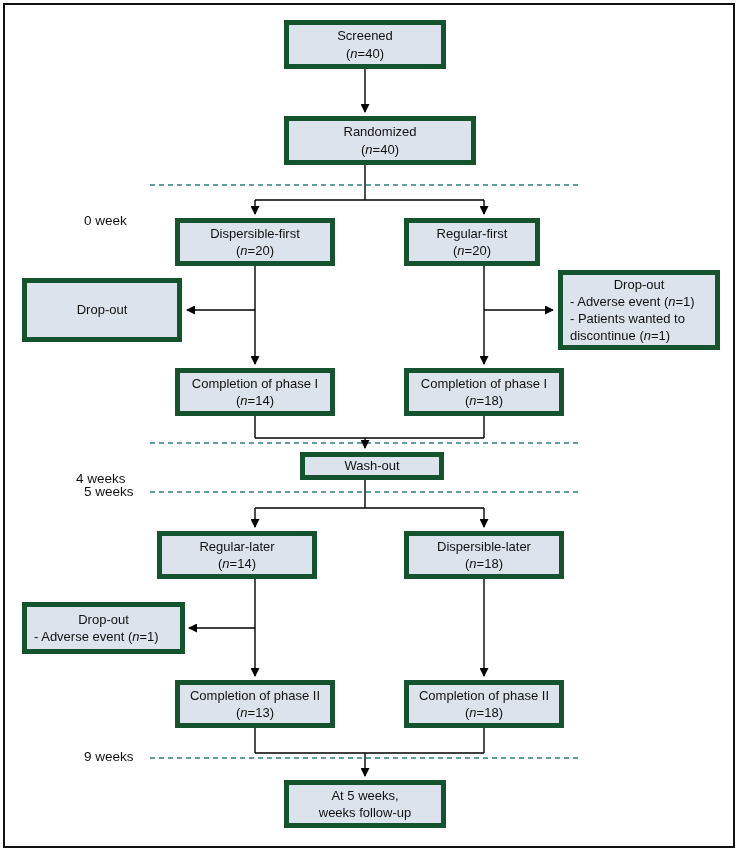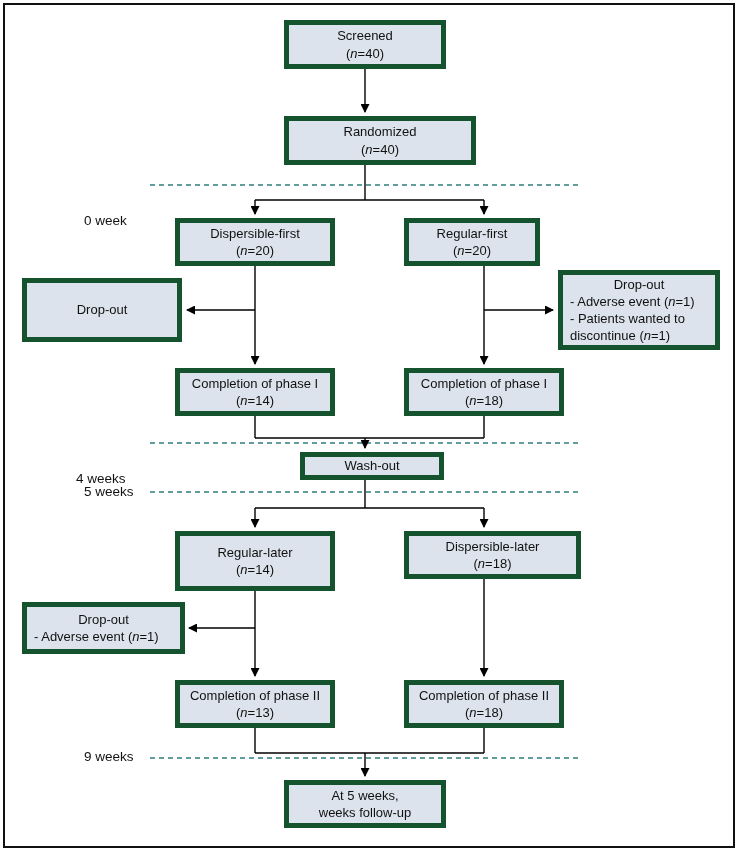--- a/index.html
+++ b/index.html
@@ -148,26 +148,26 @@
 
   <div class="node" style="left:404px; top:368px; width:160px; height:48px;">
     <div>Completion of phase I</div>
     <div>(<i>n</i>=18)</div>
   </div>
 
   <div class="node" style="left:300px; top:452px; width:144px; height:28px;">
     <div>Wash-out</div>
   </div>
 
-  <div class="node" style="left:175px; top:531px; width:160px; height:60px;">
+  <div class="node" style="left:157px; top:531px; width:160px; height:48px;">
     <div>Regular-later</div>
     <div>(<i>n</i>=14)</div>
   </div>
 
-  <div class="node" style="left:404px; top:531px; width:177px; height:48px;">
+  <div class="node" style="left:404px; top:531px; width:160px; height:48px;">
     <div>Dispersible-later</div>
     <div>(<i>n</i>=18)</div>
   </div>
 
   <div class="node dropout" style="left:22px; top:602px; width:163px; height:52px;">
     <div class="title">Drop-out</div>
     <div class="detail">- Adverse event (<i>n</i>=1)</div>
   </div>
 
   <div class="node" style="left:175px; top:680px; width:160px; height:48px;">

